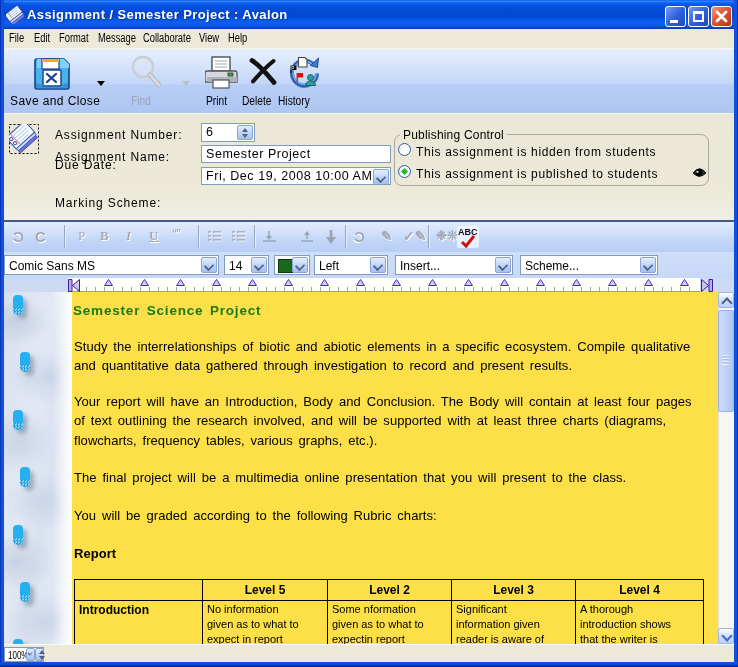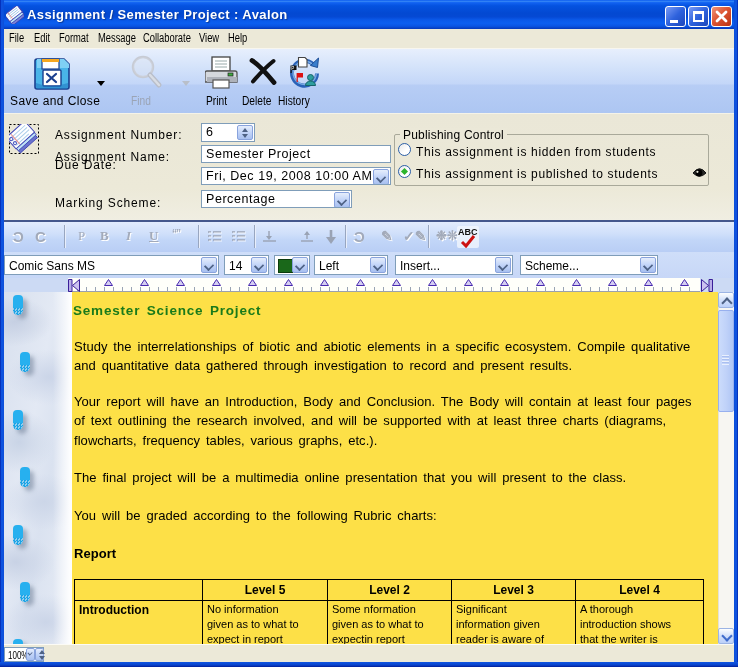--- a/index.html
+++ b/index.html
@@ -19,21 +19,21 @@
 
 #toolbar{left:4px;top:49px;width:730px;height:64px;
  background:linear-gradient(#e7effd 0%,#d3e2fa 30%,#c3d6f8 55%,#b7cdf5 56%,#adc6f2 100%);
  border-bottom:1px solid #f5f3e8;}
 .tlabel{position:absolute;font-size:12px;color:#000;top:45px;white-space:nowrap;transform:scaleX(.85);transform-origin:0 50%;}
 .tlabel.dis{color:#9ba4b5;}
 
 #formarea{left:4px;top:114px;width:730px;height:106px;background:linear-gradient(#eae7d7 0%,#ece9d8 70%,#f0eee2 100%);}
 .flabel{position:absolute;font-size:12px;color:#000;letter-spacing:.85px;}
 .input{position:absolute;background:#fff;border:1px solid #7f9db9;box-sizing:border-box;font-size:12.5px;color:#000;padding:1px 0 0 4px;overflow:hidden;white-space:nowrap;letter-spacing:.55px;}
-#fieldset{position:absolute;left:390px;top:20px;width:313px;height:50px;border:1px solid #a9a99a;border-radius:2px;}
+#fieldset{position:absolute;left:390px;top:20px;width:313px;height:50px;border:1px solid #a9a99a;border-radius:8px;}
 #legend{position:absolute;left:5px;top:-7px;background:#ebe8d8;padding:0 3px;font-size:12px;letter-spacing:.2px;}
 .radiorow{position:absolute;left:4px;font-size:12px;letter-spacing:.65px;}
 .radio{position:absolute;width:11px;height:11px;border-radius:50%;background:linear-gradient(135deg,#e8e8e8,#ffffff 60%);border:1px solid #2b5fa8;box-sizing:content-box;}
 .radio.sel::after{content:"";position:absolute;left:3px;top:3px;width:5px;height:5px;background:#2cb42c;transform:rotate(45deg);}
 
 #edtopline{left:4px;top:220px;width:730px;height:2px;background:#45588c;}
 #iconrow{left:4px;top:222px;width:730px;height:30px;background:linear-gradient(#e2ecfd 0%,#cfdffa 40%,#c2d6f8 60%,#b9cef5 100%);}
 .eicon{position:absolute;top:6px;color:#a2aaba;text-shadow:1px 1px 0 #ffffff;font-size:13px;font-weight:bold;}
 .esep{position:absolute;top:3px;width:1px;height:23px;background:#98a6c0;box-shadow:1px 0 0 #e8eefb;}
 #fontrow{left:4px;top:252px;width:730px;height:26px;background:linear-gradient(#cfdef9,#c7d7f7);}
@@ -198,23 +198,20 @@
  <div class="flabel" style="left:51px;top:44px">Due Date:</div>
  <div class="flabel" style="left:51px;top:82px">Marking Scheme:</div>
  <div class="input" style="left:197px;top:9px;width:54px;height:19px">6
    <div style="position:absolute;right:1px;top:1px;width:16px;height:15px;border-radius:2px;background:linear-gradient(#e6eefc,#c2d4f8 50%,#a8c0f0);border:1px solid #89a3dd;box-sizing:border-box">
      <div style="position:absolute;left:4px;top:2px;width:0;height:0;border-left:3px solid transparent;border-right:3px solid transparent;border-bottom:4px solid #4d6185"></div>
      <div style="position:absolute;left:4px;top:8px;width:0;height:0;border-left:3px solid transparent;border-right:3px solid transparent;border-top:4px solid #4d6185"></div>
    </div>
  </div>
  <div class="input" style="left:197px;top:31px;width:190px;height:18px">Semester Project</div>
  <div class="input" style="left:197px;top:53px;width:190px;height:18px">Fri, Dec 19, 2008 10:00 AM
-   <div class="drop"></div>
- </div>
- <div class="input" style="left:197px;top:76px;width:151px;height:18px">Percentage
    <div class="drop"></div>
  </div>
  <div id="fieldset">
   <div id="legend">Publishing Control</div>
   <div class="radio" style="left:3px;top:8px"></div>
   <div class="radiorow" style="left:21px;top:10px">This assignment is hidden from students</div>
   <div class="radio sel" style="left:3px;top:30px"></div>
   <div class="radiorow" style="left:21px;top:32px">This assignment is published to students</div>
   <svg style="position:absolute;left:297px;top:32px" width="15" height="12" viewBox="0 0 15 12">
    <path d="M1 6 Q7.5 -2.5 14 6 Q7.5 12.5 1 6 z" fill="#2a2a28" stroke="#111" stroke-width="1"></path>

